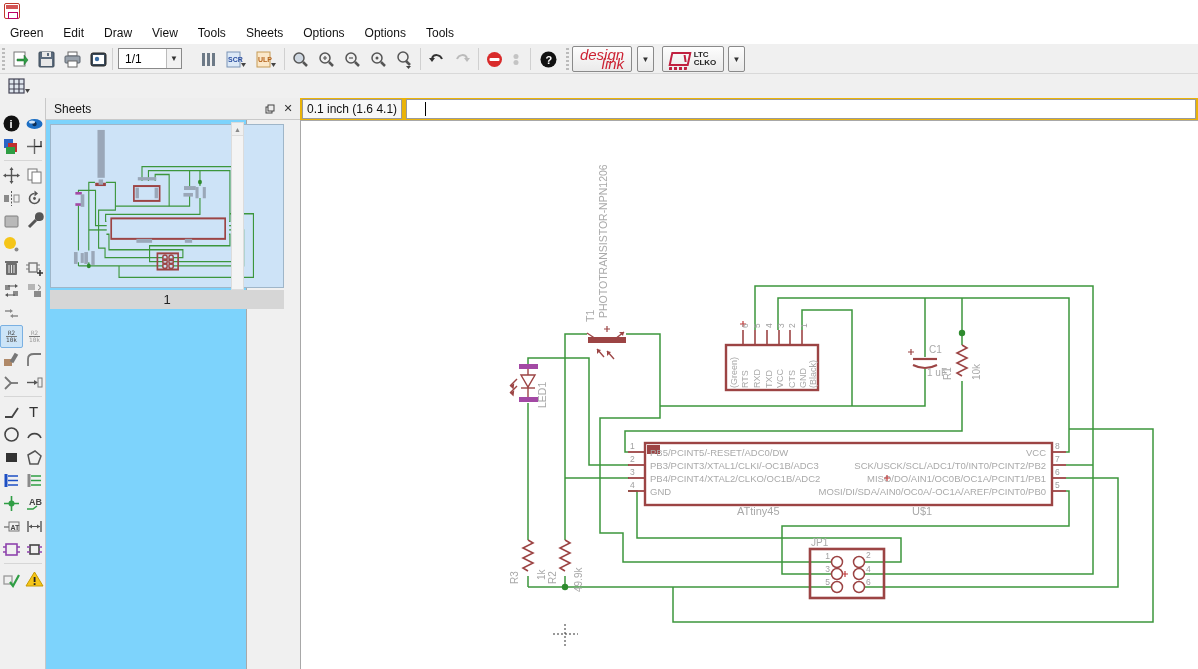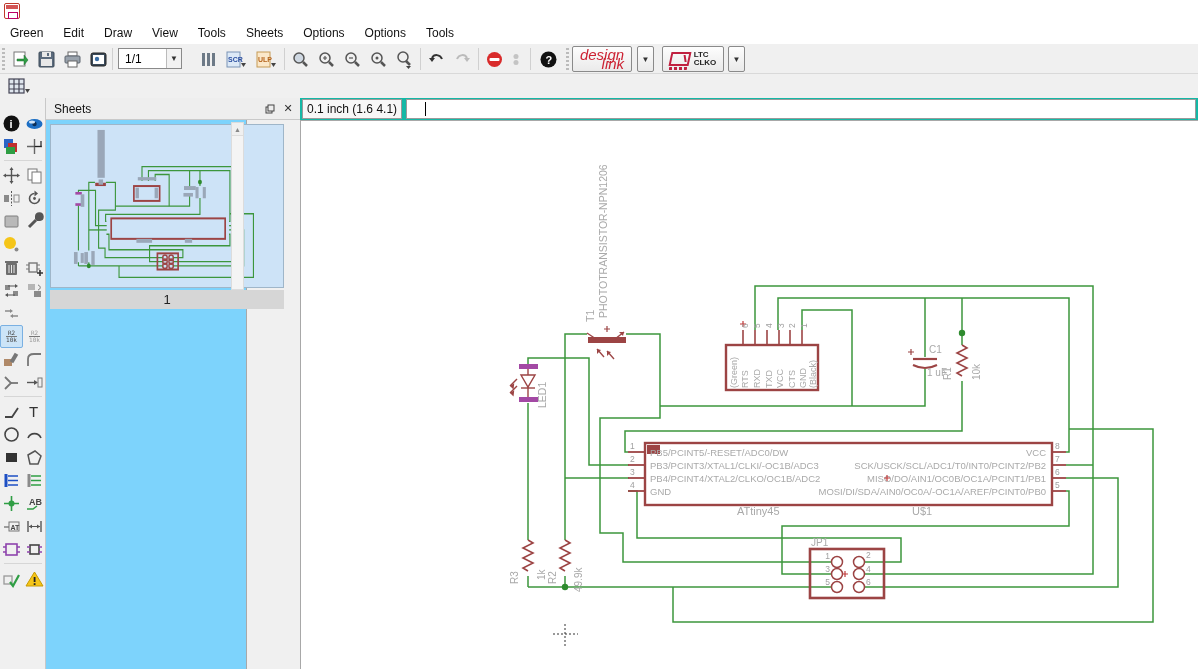--- a/index.html
+++ b/index.html
@@ -63,21 +63,21 @@
     font-size:11px; color:#333; margin-left:2px; }
   #thumbwrap { position:absolute; left:4px; top:26px; width:234px; height:164px; background:#cde3f7;
     border:1px solid #9fb6c9; }
   #sheetscroll { position:absolute; right:2px; top:24px; width:13px; height:168px; background:#f4f4f4;
     border:1px solid #dcdcdc; }
   #sheetscroll .up { width:11px; height:13px; display:flex; align-items:center; justify-content:center;
     font-size:7px; color:#888; background:#f0f0f0; border-bottom:1px solid #ddd; }
   #sheetcaption { position:absolute; left:4px; top:192px; width:234px; height:19px; background:#d6d6d6;
     display:flex; align-items:center; justify-content:center; font-size:13px; color:#222; }
   
-  #cmdbar { position:absolute; left:300px; top:98px; width:898px; height:22px; background:#14b8a6;
+  #cmdbar { position:absolute; left:300px; top:98px; width:898px; height:22px; background:#eab308;
     display:flex; align-items:center; }
   #coordbox { width:100px; height:20px; border:1px solid #9a9a9a; background:#f7f7f7; margin-left:2px;
     display:flex; align-items:center; padding-left:4px; font-size:12px; color:#111; }
   #cmdinput { position:relative; flex:1; height:20px; border:1px solid #9a9a9a; background:#ffffff;
     margin:0 2px 0 4px; }
   #caret { position:absolute; left:18px; top:2px; width:1px; height:14px; background:#000; }
   
   #canvas { position:absolute; left:300px; top:120px; width:898px; height:549px; background:#ffffff;
     border-left:1px solid #a8a8a8; border-top:1px solid #a8a8a8; }
   svg text { font-family:"Liberation Sans", sans-serif; }

